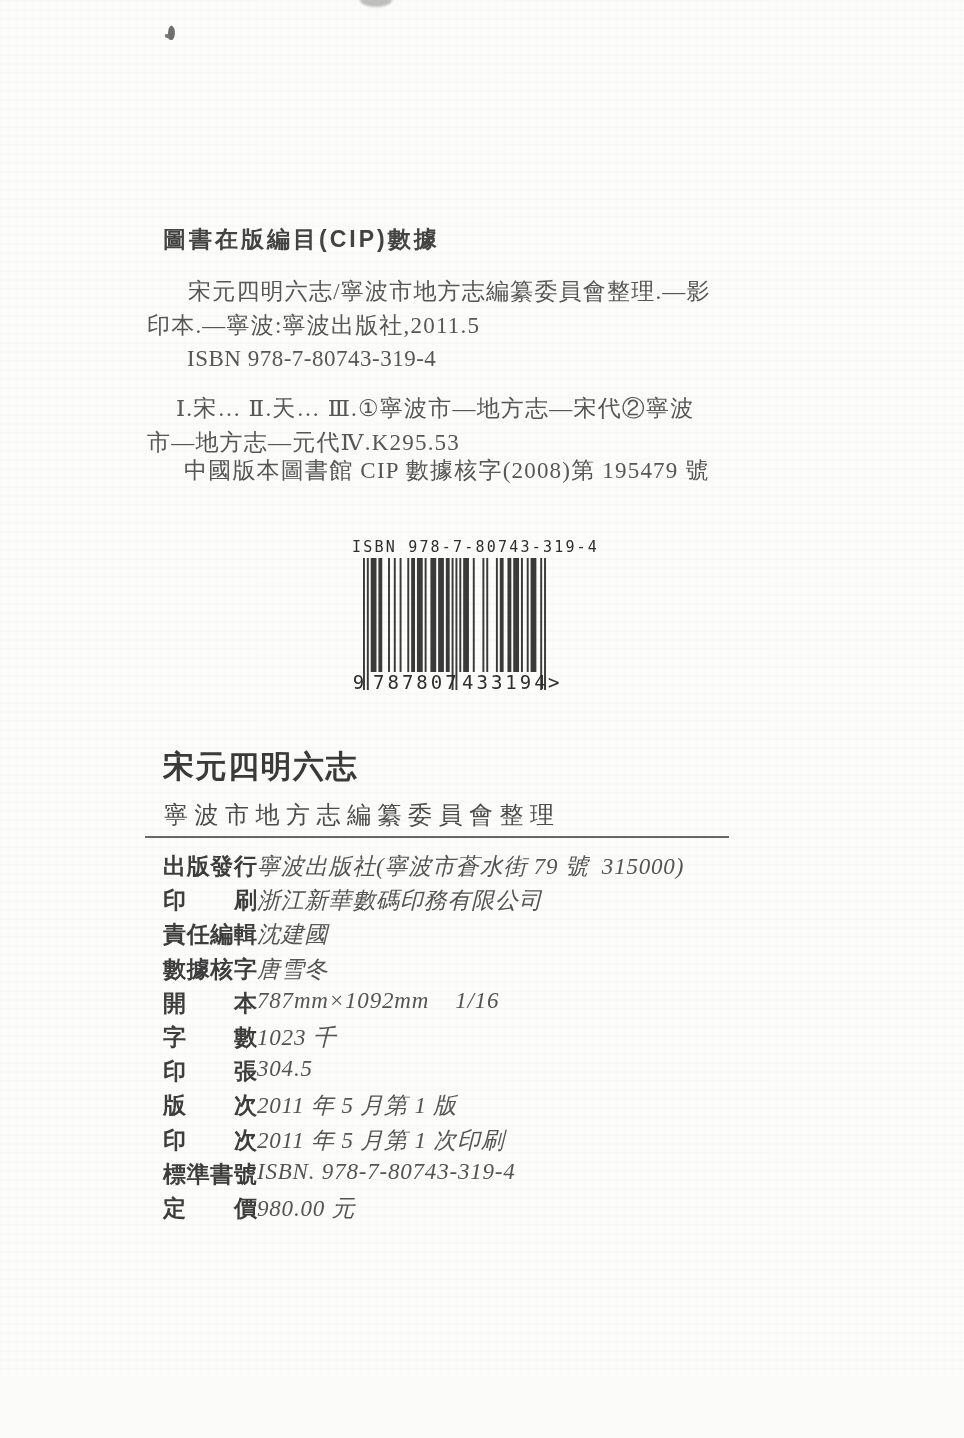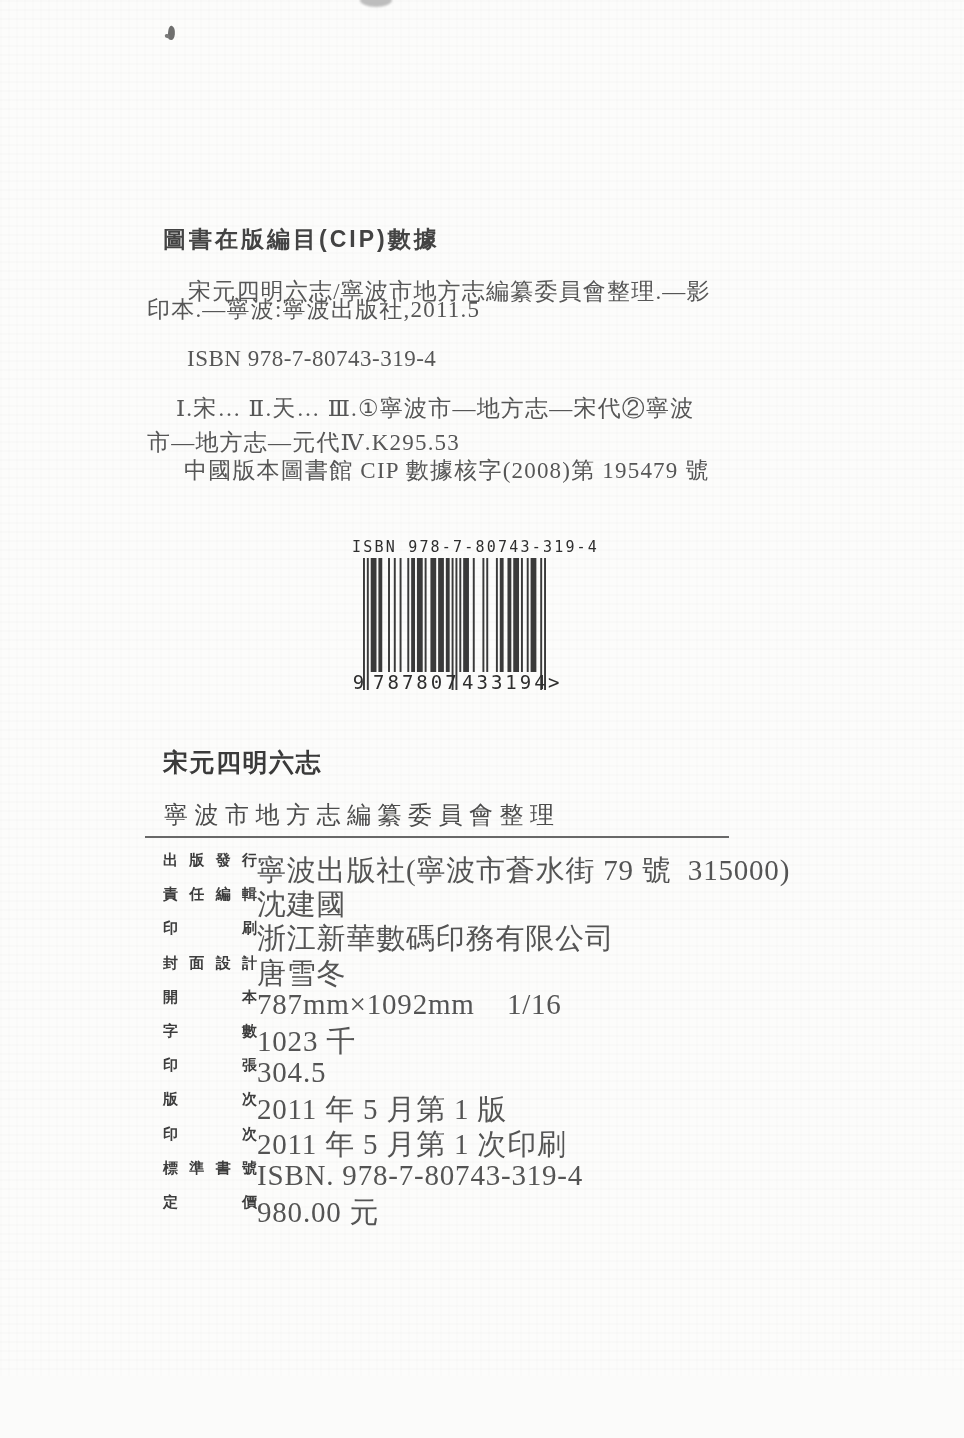--- a/index.html
+++ b/index.html
@@ -22,21 +22,21 @@
   .ink-mark{left:168px;top:26px;width:7px;height:14px;background:#4c4c4c;border-radius:45% 55% 50% 40%;transform:rotate(14deg) skewX(8deg);opacity:.8;}
   .ink-mark::after{content:"";position:absolute;left:-3px;top:9px;width:5px;height:4px;background:#5a5a5a;border-radius:50%;}
   
   .cip-heading{
     left:163px;top:224px;
     font-family:"Liberation Sans","DejaVu Sans",sans-serif;
     font-weight:700;font-size:23px;letter-spacing:3px;color:#434343;
   }
   .cip-line{font-size:23px;letter-spacing:1.2px;color:#565656;white-space:pre;}
   .cip-entry-1{left:188px;top:276px;}
-  .cip-entry-2{left:147px;top:294px;font-family:Liberation Serif, serif;}
+  .cip-entry-2{left:147px;top:310px;font-family:Liberation Serif, serif;}
   .cip-isbn  {left:187px;top:346px;letter-spacing:.5px;}
   .cip-class-1{left:176px;top:393px;}
   .cip-class-2{left:147px;top:427px;}
   .cip-record {left:184px;top:455px;}
   
   .barcode{left:352px;top:538px;width:206px;height:162px;}
   .barcode .isbn-text{
     position:absolute;left:0;top:0;width:206px;text-align:center;
     font-family:"DejaVu Sans Mono","Liberation Mono",monospace;
     font-size:15px;letter-spacing:2.2px;color:#2e2e2e;white-space:pre;
@@ -48,39 +48,39 @@
     font-size:19px;color:#2e2e2e;background:transparent;
   }
   .bc-d0{left:0px;width:13px;text-align:center;}
   .bc-g1{left:21px;width:86px;text-align:center;letter-spacing:3px;}
   .bc-g2{left:110px;width:86px;text-align:left;letter-spacing:3px;}
   .bc-sx{left:196px;width:13px;text-align:left;}
   
   .book-title{
     left:163px;top:746px;
     font-family:"Liberation Sans","DejaVu Sans",sans-serif;
-    font-weight:700;font-size:25px;letter-spacing:1.5px;color:#3a3a3a;
+    font-weight:700;font-size:31px;letter-spacing:1.5px;color:#3a3a3a;
   }
   .book-subtitle{
     left:164px;top:799px;
     font-size:24px;letter-spacing:6.5px;color:#4c4c4c;
   }
   .rule{left:145px;top:836px;width:584px;height:2px;background:#4f4f4f;opacity:.85;}
   
   .colophon{left:163px;top:851px;width:640px;}
   .row{display:flex;align-items:flex-start;height:34.2px;}
   .row .label{
     width:94px;flex:0 0 94px;
     font-family:Liberation Serif, serif;
-    font-weight:700;font-size:15px;color:#3d3d3d;
+    font-weight:700;font-size:23px;color:#3d3d3d;
     text-align:justify;text-align-last:justify;
   }
   .row .value{
     margin-left:0px;padding-left:0px;
-    font-size:29px;letter-spacing:.8px;color:#545454;white-space:pre;
+    font-size:23px;letter-spacing:.8px;color:#545454;white-space:pre;font-style:italic;
   }
 </style>
 </head>
 <body>
 
 <div class="page">
 
   <div class="abs top-blob"></div>
   <div class="abs ink-mark"></div>
 
@@ -135,29 +135,29 @@
   <div class="abs book-title">宋元四明六志</div>
   <div class="abs book-subtitle">寧波市地方志編纂委員會整理</div>
   <div class="abs rule"></div>
 
   <div class="abs colophon">
       <div class="row">
       <span class="label">出版發行</span>
       <span class="value">寧波出版社(寧波市蒼水街 79 號  315000)</span>
     </div>
       <div class="row">
+      <span class="label">印刷</span>
+      <span class="value">浙江新華數碼印務有限公司</span>
+    </div>
+      <div class="row">
       <span class="label">責任編輯</span>
       <span class="value">沈建國</span>
     </div>
       <div class="row">
-      <span class="label">印刷</span>
-      <span class="value">浙江新華數碼印務有限公司</span>
-    </div>
-      <div class="row">
-      <span class="label">封面設計</span>
+      <span class="label">數據核字</span>
       <span class="value">唐雪冬</span>
     </div>
       <div class="row">
       <span class="label">開本</span>
       <span class="value">787mm×1092mm    1/16</span>
     </div>
       <div class="row">
       <span class="label">字數</span>
       <span class="value">1023 千</span>
     </div>

